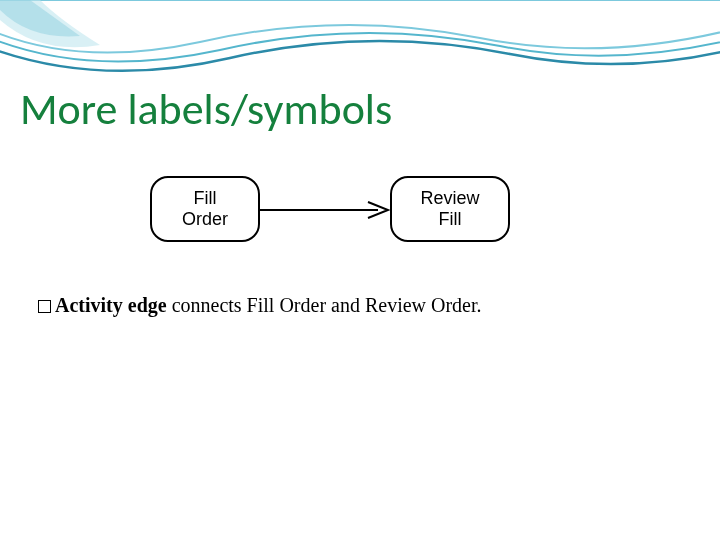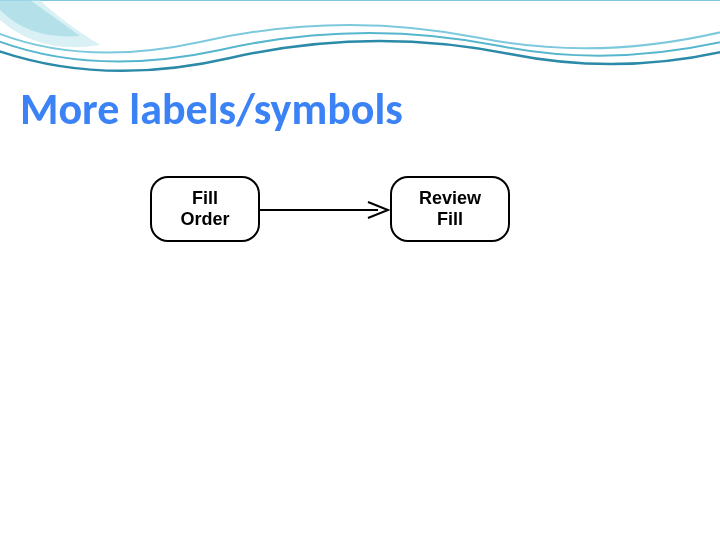--- a/index.html
+++ b/index.html
@@ -21,22 +21,22 @@
   }
   .slide-content {
     position: absolute;
     top: 82px;
     left: 20px;
     right: 20px;
   }
   .slide-title {
     font-family: Calibri, Arial, sans-serif;
     font-size: 44px;
-    font-weight: 700;
-    color: #3b82f6;
+    font-weight: 400;
+    color: #15803d;
     margin-bottom: 18px;
   }
   .bullet-item {
     font-size: 20px;
     color: #000000;
     line-height: 1.35;
     margin-left: 18px;
     margin-bottom: 12px;
   }
   .bullet-square {
@@ -46,21 +46,20 @@
     border: 1.5px solid #000;
     margin-right: 4px;
     vertical-align: -1px;
   }
   .b { font-weight: 700; }
   .diagram-area {
     margin: 28px 11px 28px 130px;
     width: 360px;
     height: 100px;
     position: relative;
-    font-weight: bold;
   }
   .node {
     position: absolute;
     width: 110px;
     height: 66px;
     border: 2px solid #000;
     border-radius: 18px;
     background: #fff;
     display: flex;
     align-items: center;
@@ -100,13 +99,16 @@
     <div class="node left">Fill
 Order</div>
     <svg class="edge" viewBox="0 0 130 20" preserveAspectRatio="none" style="top:36px;height:20px;">
       <line x1="0" y1="10" x2="118" y2="10" stroke="#000" stroke-width="2"></line>
       <polyline points="108,2 128,10 108,18" fill="none" stroke="#000" stroke-width="2"></polyline>
     </svg>
     <div class="node right">Review
 Fill</div>
   </div>
 
+  <div class="bullet-item">
+    <span class="bullet-square"></span><span class="b">Activity edge</span><span> connects Fill Order and Review Order.</span>
+  </div>
 </div>
 
 </body></html>

